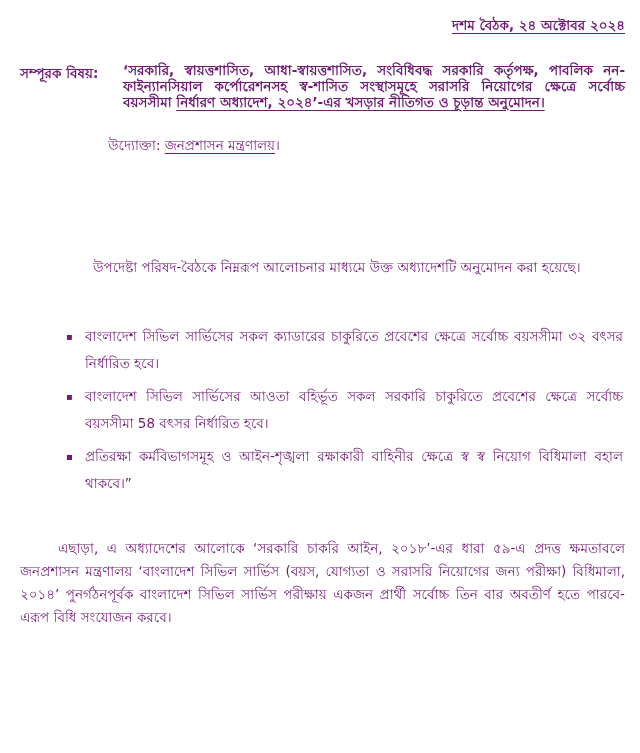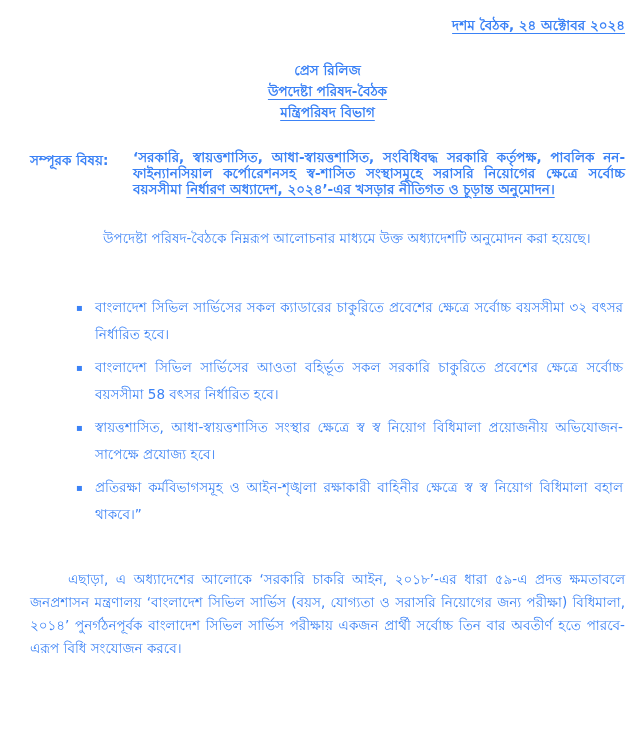--- a/index.html
+++ b/index.html
@@ -4,22 +4,22 @@
 <style>
   * { margin: 0; padding: 0; box-sizing: border-box; }
   html, body { background: #e8e8e8; }
   body { font-family: "DejaVu Sans", "Liberation Sans", sans-serif; }
   .page {
     position: relative;
     width: 640px;
     height: 753px;
     margin: 0 auto;
     background: #ffffff;
-    color: #3b82f6;
-    padding: 12px 15px 18px 30px;
+    color: #701a75;
+    padding: 12px 15px 18px 20px;
     overflow: hidden;
     font-size: 13.5px;
     line-height: 22px;
   }
   .meeting-date {
     text-align: right;
     font-weight: bold;
     margin-top: 2px;
   }
   .meeting-date span { text-decoration: underline; text-underline-offset: 3px; }
@@ -44,21 +44,21 @@
     text-align: justify;
     line-height: 16px;
   }
   .subject-text .u { text-decoration: underline; text-underline-offset: 3px; }
   .initiator-line {
     margin-top: 24px;
     margin-left: 88px;
   }
   .initiator-line .u { text-decoration: underline; text-underline-offset: 3px; }
   .intro-paragraph {
-    margin-top: 30px;
+    margin-top: 100px;
     text-indent: 73px;
     line-height: 23px;
   }
   .bullet-list {
     list-style: none;
     margin-top: 44px;
     margin-left: 46px;
     margin-right: 2px;
   }
   .bullet-list li {
@@ -83,36 +83,32 @@
 </style>
 </head>
 <body>
 
 <div class="page">
 
   <div class="meeting-date">
     <span>দশম বৈঠক, ২৪ অক্টোবর ২০২৪</span>
   </div>
 
-  <div class="title-block">
-    <div>প্রেস রিলিজ</div>
-    <div class="u">উপদেষ্টা পরিষদ-বৈঠক</div>
-    <div class="u">মন্ত্রিপরিষদ বিভাগ</div>
-  </div>
 
   <div class="subject-row">
     <div class="subject-label">সম্পূরক বিষয়:</div>
     <div class="subject-text"><span>‘সরকারি, স্বায়ত্তশাসিত, আধা-স্বায়ত্তশাসিত, সংবিধিবদ্ধ সরকারি কর্তৃপক্ষ, পাবলিক নন-ফাইন্যানসিয়াল কর্পোরেশনসহ স্ব-শাসিত সংস্থাসমূহে সরাসরি নিয়োগের ক্ষেত্রে সর্বোচ্চ বয়সসীমা </span><span class="u">নির্ধারণ অধ্যাদেশ, ২০২৪’-এর খসড়ার নীতিগত ও চূড়ান্ত অনুমোদন।</span></div>
   </div>
 
+  <div class="initiator-line"><span>উদ্যোক্তা: </span><span class="u">জনপ্রশাসন মন্ত্রণালয়</span><span>।</span></div>
 
   <div class="intro-paragraph">উপদেষ্টা পরিষদ-বৈঠকে নিম্নরূপ আলোচনার মাধ্যমে উক্ত অধ্যাদেশটি অনুমোদন করা হয়েছে।</div>
 
   <ul class="bullet-list">
     <li><span class="bullet-marker">▪</span><span>বাংলাদেশ সিভিল সার্ভিসের সকল ক্যাডারের চাকুরিতে প্রবেশের ক্ষেত্রে সর্বোচ্চ বয়সসীমা ৩২ বৎসর নির্ধারিত হবে।</span></li>
     <li><span class="bullet-marker">▪</span><span>বাংলাদেশ সিভিল সার্ভিসের আওতা বহির্ভূত সকল সরকারি চাকুরিতে প্রবেশের ক্ষেত্রে সর্বোচ্চ বয়সসীমা 58 বৎসর নির্ধারিত হবে।</span></li>
-    <li><span class="bullet-marker">▪</span><span>স্বায়ত্তশাসিত, আধা-স্বায়ত্তশাসিত সংস্থার ক্ষেত্রে স্ব স্ব নিয়োগ বিধিমালা প্রয়োজনীয় অভিযোজন-সাপেক্ষে প্রযোজ্য হবে।</span></li>
+    <li><span class="bullet-marker">▪</span></li>
     <li><span class="bullet-marker">▪</span><span>প্রতিরক্ষা কর্মবিভাগসমূহ ও আইন-শৃঙ্খলা রক্ষাকারী বাহিনীর ক্ষেত্রে স্ব স্ব নিয়োগ বিধিমালা বহাল থাকবে।”</span></li>
   </ul>
 
   <div class="closing-paragraph">এছাড়া, এ অধ্যাদেশের আলোকে ‘সরকারি চাকরি আইন, ২০১৮’-এর ধারা ৫৯-এ প্রদত্ত ক্ষমতাবলে জনপ্রশাসন মন্ত্রণালয় ‘বাংলাদেশ সিভিল সার্ভিস (বয়স, যোগ্যতা ও সরাসরি নিয়োগের জন্য পরীক্ষা) বিধিমালা, ২০১৪’ পুনর্গঠনপূর্বক বাংলাদেশ সিভিল সার্ভিস পরীক্ষায় একজন প্রার্থী সর্বোচ্চ তিন বার অবতীর্ণ হতে পারবে- এরূপ বিধি সংযোজন করবে।</div>
 
 </div>
 
 </body></html>

